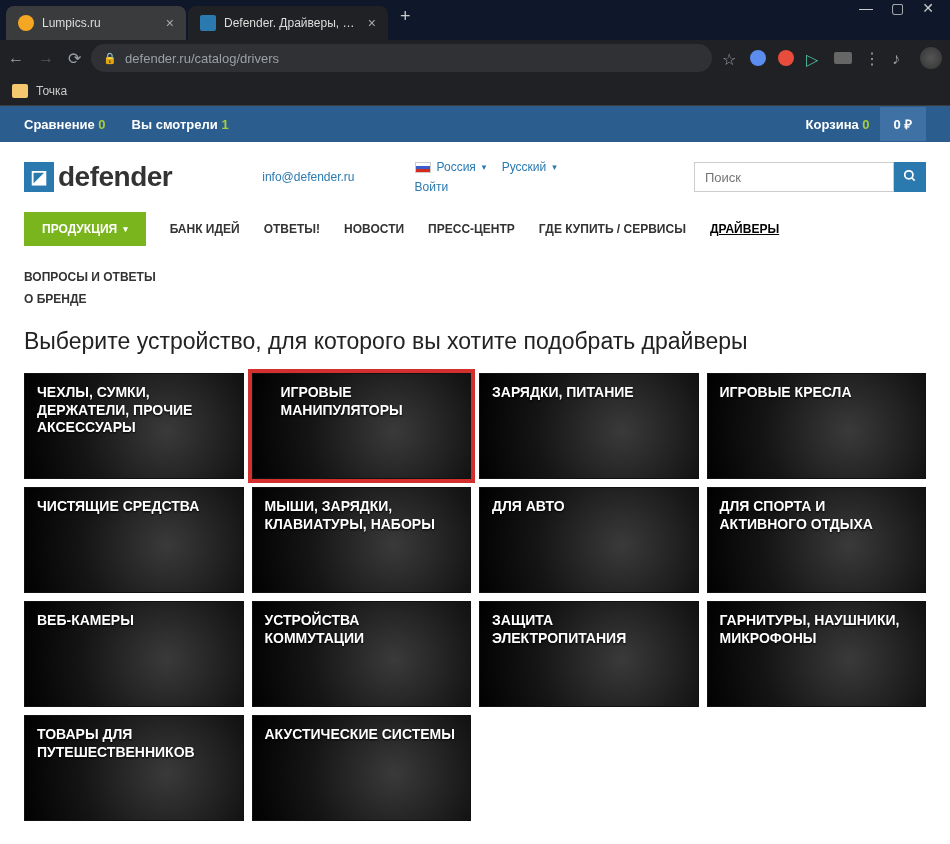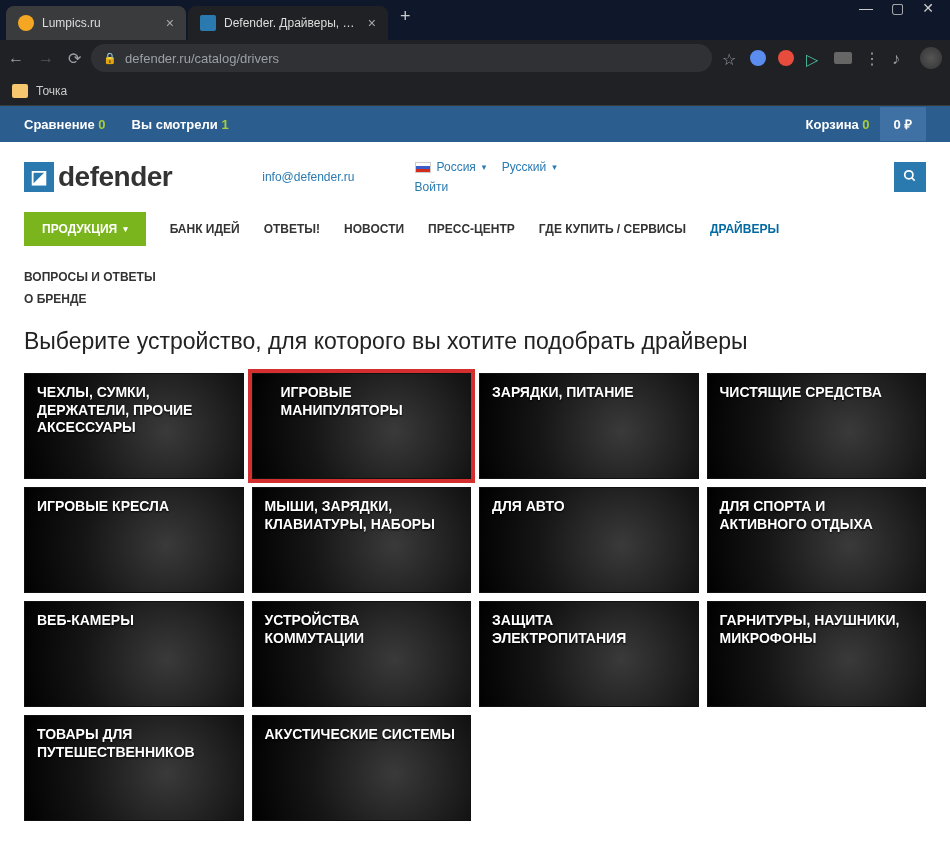--- a/index.html
+++ b/index.html
@@ -50,21 +50,21 @@
 .lang-row { display: flex; align-items: center; gap: 6px; color: #2a7ab0; }
 .flag { width: 16px; height: 11px; background: linear-gradient(#fff 33%, #3a5fcd 33% 66%, #d52b1e 66%); border: 1px solid #ccc; }
 .chev { font-size: 9px; color: #2a7ab0; }
 .search { margin-left: auto; display: flex; }
 .search input { width: 200px; height: 30px; border: 1px solid #ccc; padding: 0 10px; font-size: 13px; outline: none; }
 .search button { width: 32px; height: 30px; background: #2a7ab0; border: none; color: #fff; cursor: pointer; }
 
 .mainnav { display: flex; align-items: center; padding: 8px 24px; gap: 24px; background: #fff; flex-wrap: wrap; }
 .nav-btn { background: #7ab51d; color: #fff; padding: 10px 18px; font-size: 12px; font-weight: bold; display: flex; align-items: center; gap: 6px; cursor: pointer; }
 .nav-link { font-size: 12px; font-weight: bold; color: #333; cursor: pointer; white-space: nowrap; }
-.nav-link.active { color: #0369a1; }
+.nav-link.active { color: #000000; text-decoration: underline; }
 
 .content { padding: 14px 24px 30px; }
 .h1 { font-size: 23px; font-weight: normal; color: #222; margin-bottom: 18px; }
 .grid { display: grid; grid-template-columns: repeat(4, 1fr); gap: 8px; }
 .card { position: relative; height: 106px; background: radial-gradient(circle at 65% 55%, #3a3a3a 0%, #151515 55%, #000 100%); border: 1px solid #111; color: #fff; padding: 10px 12px; cursor: pointer; overflow: hidden; }
 .card-title { font-size: 14px; font-weight: bold; line-height: 1.25; position: relative; z-index: 2; text-shadow: 0 1px 2px #000; }
 .card.highlight { outline: 4px solid #d32f2f; outline-offset: 0; padding-left: 28px; }
 </style>
 </head>
 <body>
@@ -148,20 +148,21 @@
         <span class="flag"></span>
         <span>Россия</span>
         <span class="chev">▾</span>
         &nbsp;
         <span>Русский</span>
         <span class="chev">▾</span>
       </div>
       <a style="color:#2a7ab0">Войти</a>
     </div>
     <div class="search">
+      <input type="text" placeholder="Поиск" style="">
       <button>
         <svg width="14" height="14" viewBox="0 0 24 24" fill="none" stroke="#fff" stroke-width="3">
             <circle cx="10" cy="10" r="7"></circle>
             <line x1="20" y1="20" x2="15" y2="15"></line>
           </svg>
       </button>
     </div>
   </div>
 
   <div class="mainnav">
@@ -187,26 +188,26 @@
       <div class="card">
           <div class="card-title">ЧЕХЛЫ, СУМКИ, ДЕРЖАТЕЛИ, ПРОЧИЕ АКСЕССУАРЫ</div>
         </div>
       <div class="card highlight">
           <div class="card-title">ИГРОВЫЕ МАНИПУЛЯТОРЫ</div>
         </div>
       <div class="card">
           <div class="card-title">ЗАРЯДКИ, ПИТАНИЕ</div>
         </div>
       <div class="card">
+          <div class="card-title">ИГРОВЫЕ КРЕСЛА</div>
+        </div>
+      <div class="card">
           <div class="card-title">ЧИСТЯЩИЕ СРЕДСТВА</div>
         </div>
       <div class="card">
-          <div class="card-title">ИГРОВЫЕ КРЕСЛА</div>
-        </div>
-      <div class="card">
           <div class="card-title">МЫШИ, ЗАРЯДКИ, КЛАВИАТУРЫ, НАБОРЫ</div>
         </div>
       <div class="card">
           <div class="card-title">ДЛЯ АВТО</div>
         </div>
       <div class="card">
           <div class="card-title">ДЛЯ СПОРТА И АКТИВНОГО ОТДЫХА</div>
         </div>
       <div class="card">
           <div class="card-title">ВЕБ-КАМЕРЫ</div>

